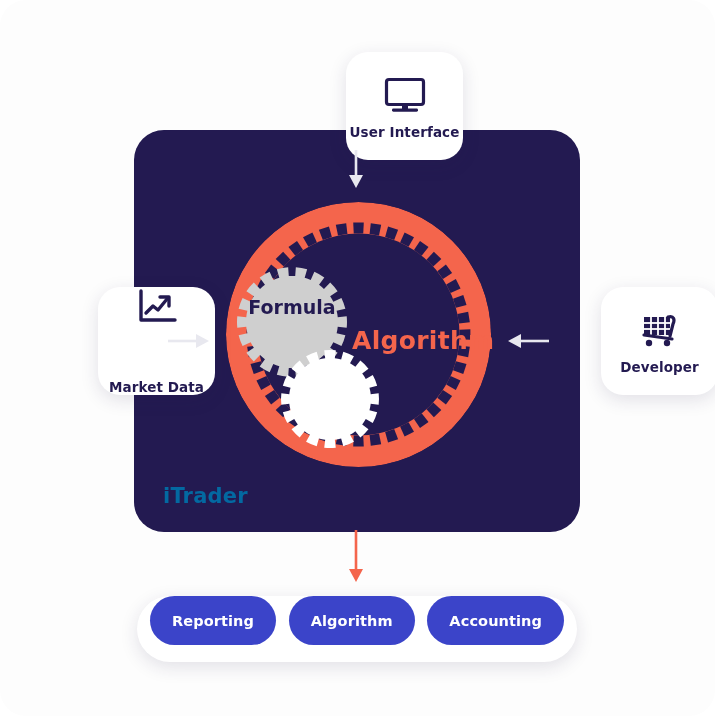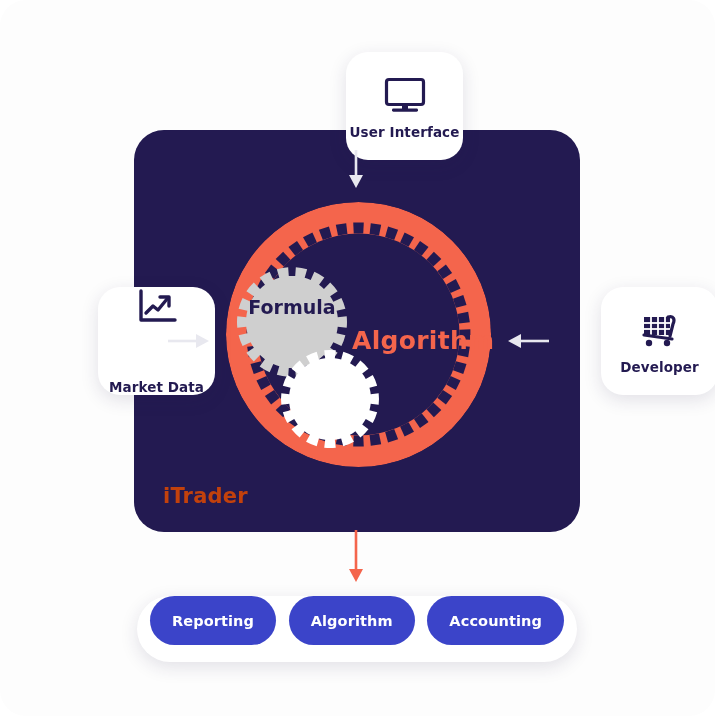--- a/index.html
+++ b/index.html
@@ -31,21 +31,21 @@
     height: 402px;
     background: #231a51;
     border-radius: 30px;
   }
   #itrader-label {
     position: absolute;
     left: 163px;
     top: 484px;
     font-size: 21px;
     font-weight: bold;
-    color: #c2410c;
+    color: #0369a1;
     letter-spacing: .2px;
   }
   #algorithm-label {
     position: absolute;
     left: 352px;
     top: 326px;
     font-size: 25px;
     font-weight: bold;
     color: #f4654c;
     letter-spacing: .3px;

